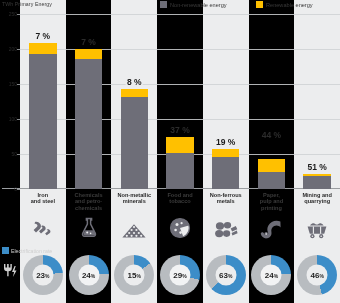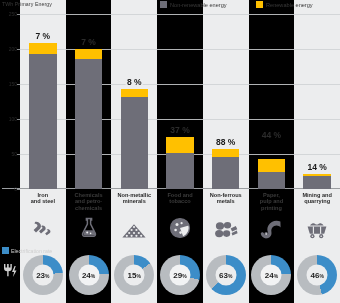--- a/index.html
+++ b/index.html
@@ -143,31 +143,31 @@
       <div class="blabel onwhite" style="left: 114.286px; bottom: 102.1px;">8 %</div>
       <div class="bar" style="left: 146.286px; width: 27.4286px; height: 51.8px;">
         <div class="seg-ren" style="height: 15.4px;"></div>
         <div class="seg-non" style="height: 36.4px;"></div>
       </div>
       <div class="blabel ondark" style="left: 160px; bottom: 53.8px;">37 %</div>
       <div class="bar" style="left: 192px; width: 27.4286px; height: 39.9px;">
         <div class="seg-ren" style="height: 7.7px;"></div>
         <div class="seg-non" style="height: 32.2px;"></div>
       </div>
-      <div class="blabel onwhite" style="left: 205.714px; bottom: 41.9px;">88 %</div>
+      <div class="blabel onwhite" style="left: 205.714px; bottom: 41.9px;">19 %</div>
       <div class="bar" style="left: 237.714px; width: 27.4286px; height: 30.1px;">
         <div class="seg-ren" style="height: 13.3px;"></div>
         <div class="seg-non" style="height: 16.8px;"></div>
       </div>
       <div class="blabel ondark" style="left: 251.429px; bottom: 49px; text-align: center;">44 %</div>
       <div class="bar" style="left: 283.429px; width: 27.4286px; height: 15.4px;">
         <div class="seg-ren" style="height: 2.1px;"></div>
         <div class="seg-non" style="height: 13.3px;"></div>
       </div>
-      <div class="blabel onwhite" style="left: 297.143px; bottom: 17.4px;">14 %</div>
+      <div class="blabel onwhite" style="left: 297.143px; bottom: 17.4px;">51 %</div>
     </div>
 
   <div class="sectors" id="sectors">
       <div class="sector onlight">
         <div class="nm">Iron
 and steel</div>
         <div class="ic"><svg width="22" height="20" viewBox="0 0 22 20">
             <path d="M3 3c2.5-.6 4.6.6 5.6 2.6.7 1.5.4 3.2-.8 4.3L4 13.6 1.6 11 5 7.8c.6-.6.6-1.4.1-2C4.5 5 3.6 4.6 2.6 4.9z" fill="#6E6E78"></path>
             <path d="M10 6.5c1.6-.3 3 .6 3.5 2 .4 1.2 0 2.4-1 3.1L9 14.4l-2-2.2 3.1-2.6c.4-.4.5-1 .2-1.4-.3-.5-.9-.7-1.4-.5z" fill="#6E6E78"></path>
             <path d="M15.5 10.2c1.3-.2 2.4.5 2.8 1.6.3 1 0 2-.8 2.5l-2.8 2-1.6-1.8 2.4-2c.3-.3.4-.8.2-1.1-.3-.4-.7-.5-1.1-.4z" fill="#6E6E78"></path>

